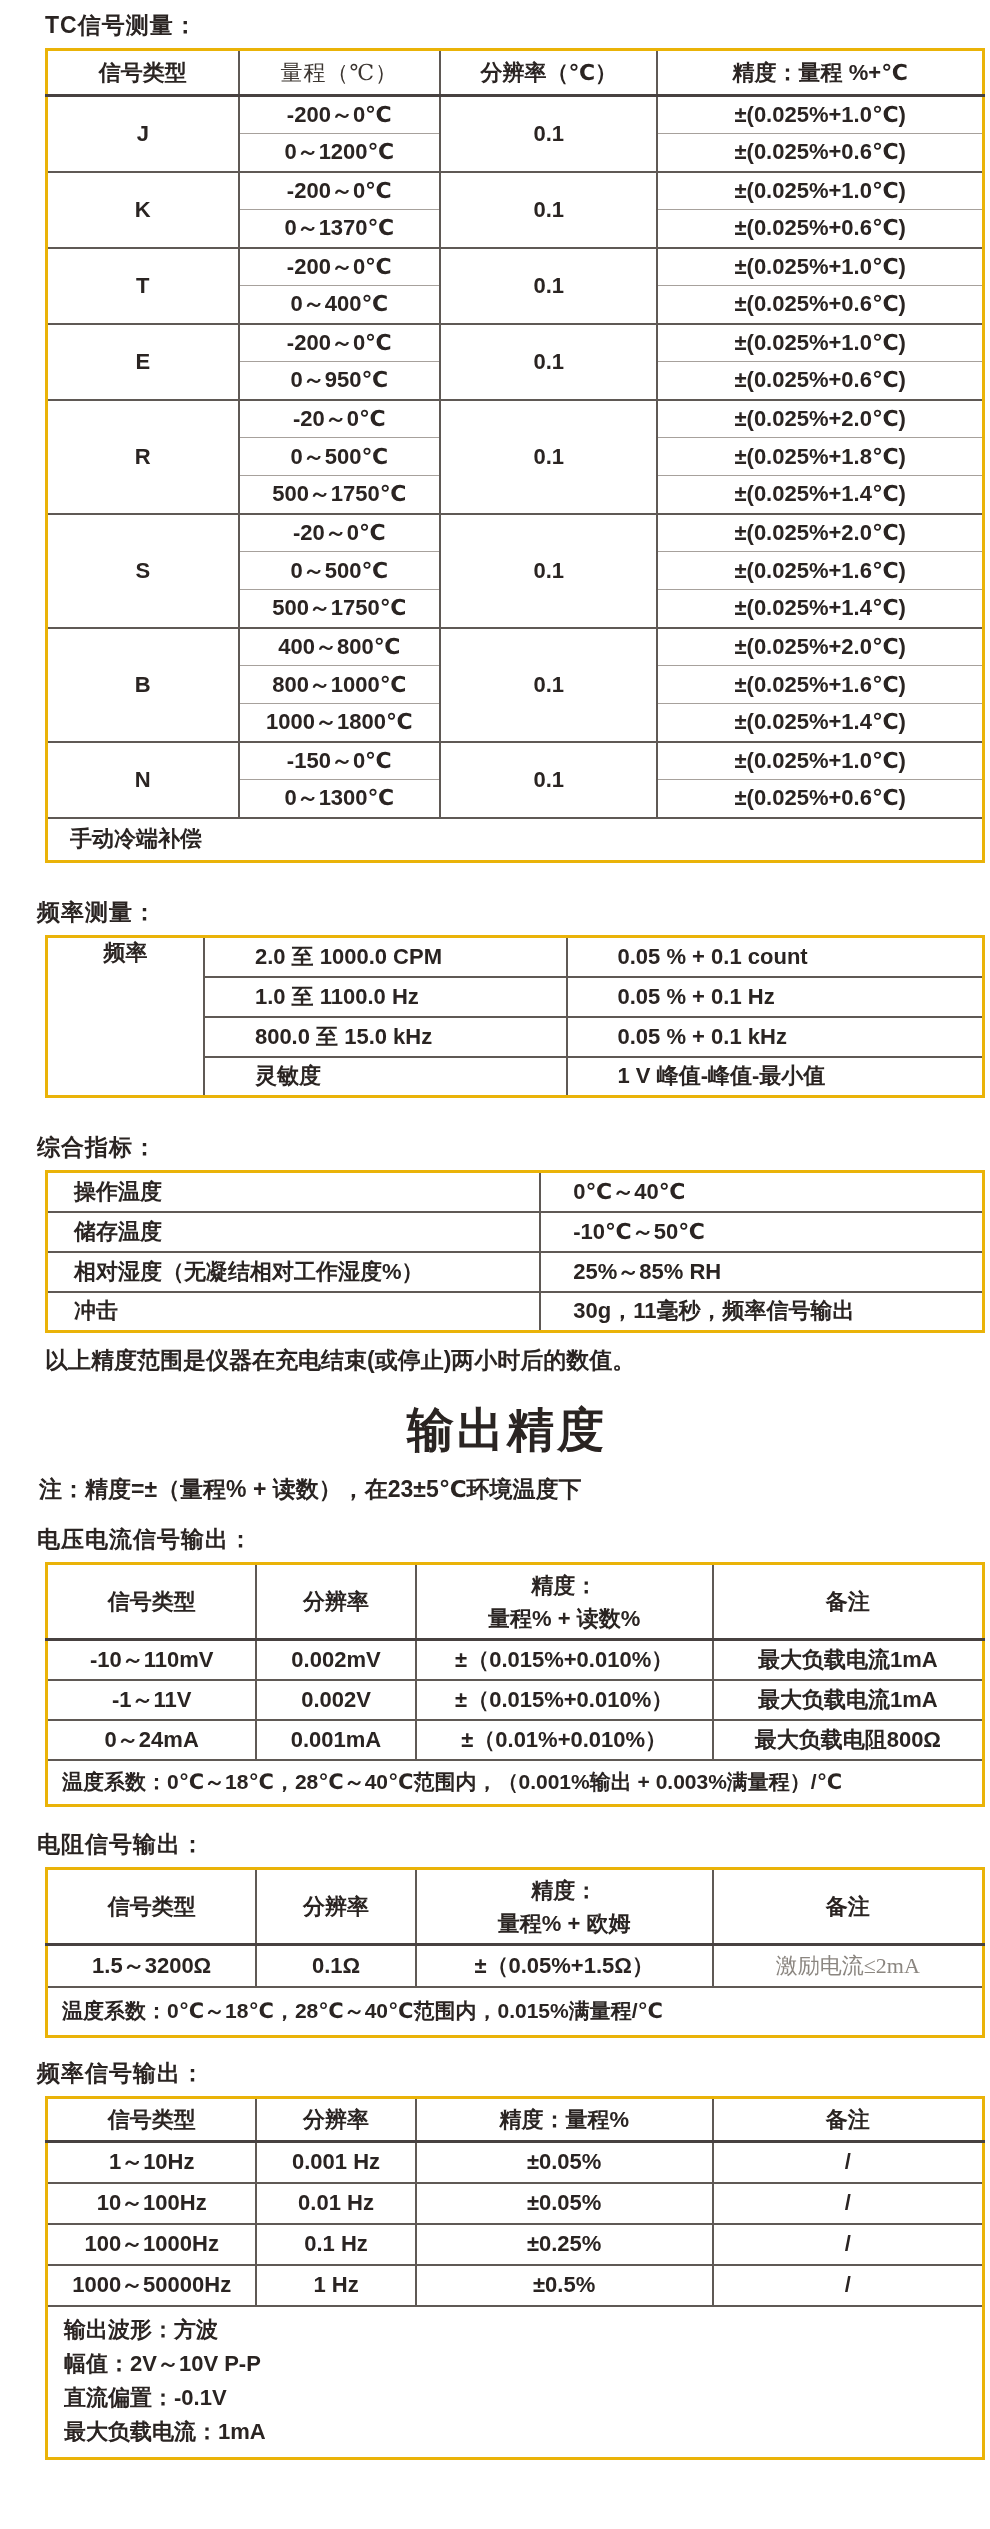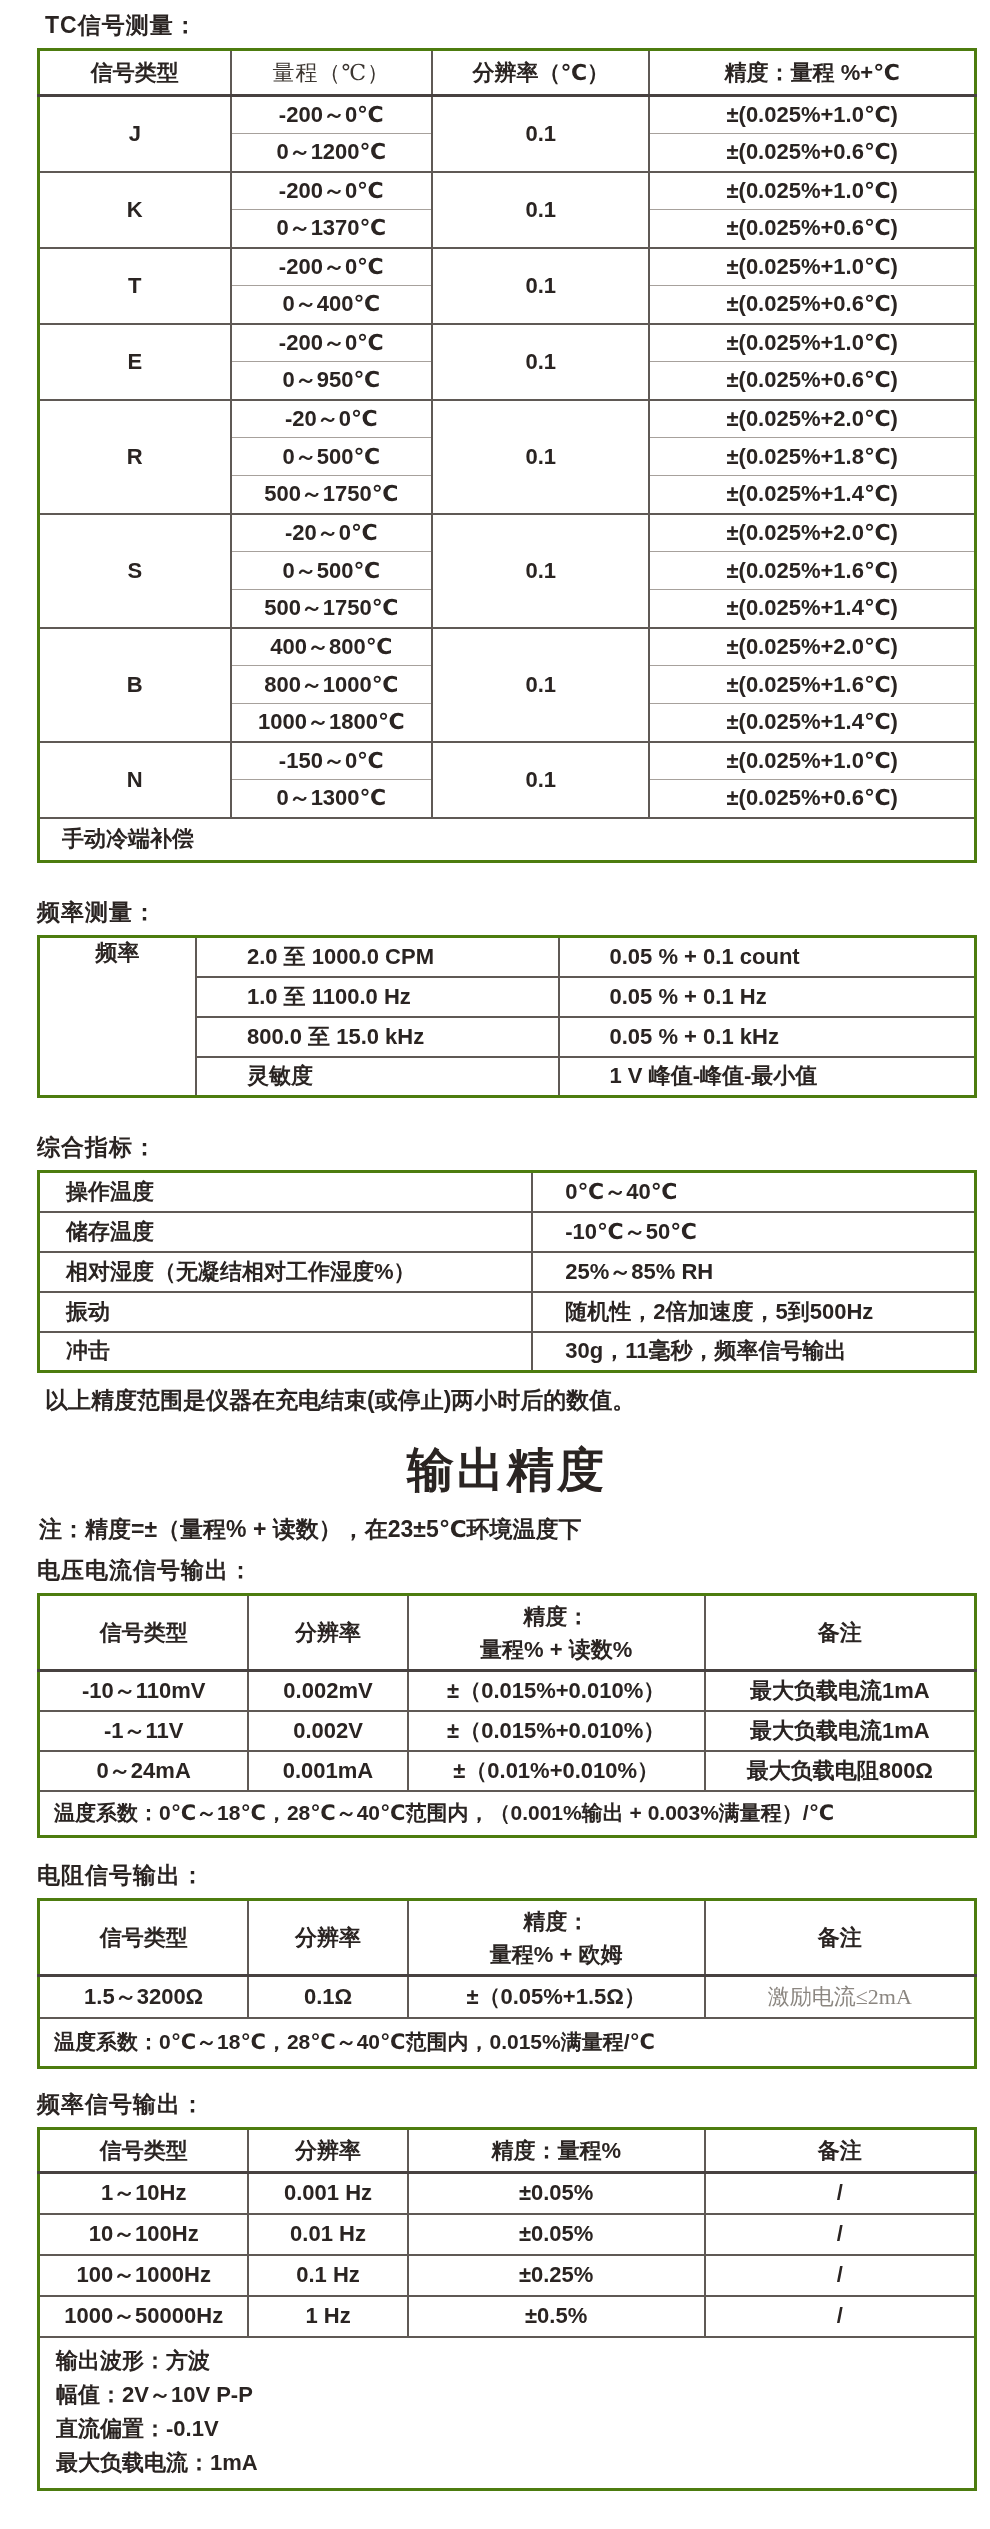--- a/index.html
+++ b/index.html
@@ -19,21 +19,22 @@
     line-height: 30px;
     margin: 0;
     letter-spacing: 1px;
   }
   .t-indent { margin-left: 8px; }
 
   table.spec {
     width: 100%;
     border-collapse: collapse;
     table-layout: fixed;
-    border: 3px solid #4d7c0f;
+    border: 3px solid #eab308;
+    margin-left: 8px;
   }
   .spec th, .spec td {
     border-left: 2px solid #5f5955;
     border-right: 2px solid #5f5955;
     border-top: 0;
     border-bottom: 0;
     font-size: 22px;
     text-align: center;
     vertical-align: middle;
     padding: 2px 6px;
@@ -91,21 +92,21 @@
   }
   .muted {
     color: #8b8680;
     font-weight: normal;
     font-family: "Liberation Serif", "DejaVu Serif", serif;
   }
 
   .gap34 { margin-top: 34px; }
   .gap22 { margin-top: 22px; }
   .gap20 { margin-top: 20px; }
-  .gap10 { margin-top: 10px; }
+  .gap10 { margin-top: 19px; }
   .mb8 { margin-bottom: 8px; }
 </style>
 </head>
 <body>
 
 <div class="content">
 
   <h2 class="sec-title t-indent mb8">TC信号测量：</h2>
   <table class="spec tc-table">
     <colgroup>
@@ -260,24 +261,20 @@
         <td class="lbl">操作温度</td>
         <td class="val">0℃～40℃</td>
       </tr>
       <tr class="dark">
         <td class="lbl">储存温度</td>
         <td class="val">-10℃～50℃</td>
       </tr>
       <tr class="dark">
         <td class="lbl">相对湿度（无凝结相对工作湿度%）</td>
         <td class="val">25%～85% RH</td>
-      </tr>
-      <tr class="dark">
-        <td class="lbl">振动</td>
-        <td class="val">随机性，2倍加速度，5到500Hz</td>
       </tr>
       <tr class="dark">
         <td class="lbl">冲击</td>
         <td class="val">30g，11毫秒，频率信号输出</td>
       </tr>
     </tbody>
   </table>
   <div class="note-line">以上精度范围是仪器在充电结束(或停止)两小时后的数值。</div>
 
   <h1 class="big-heading">输出精度</h1>

